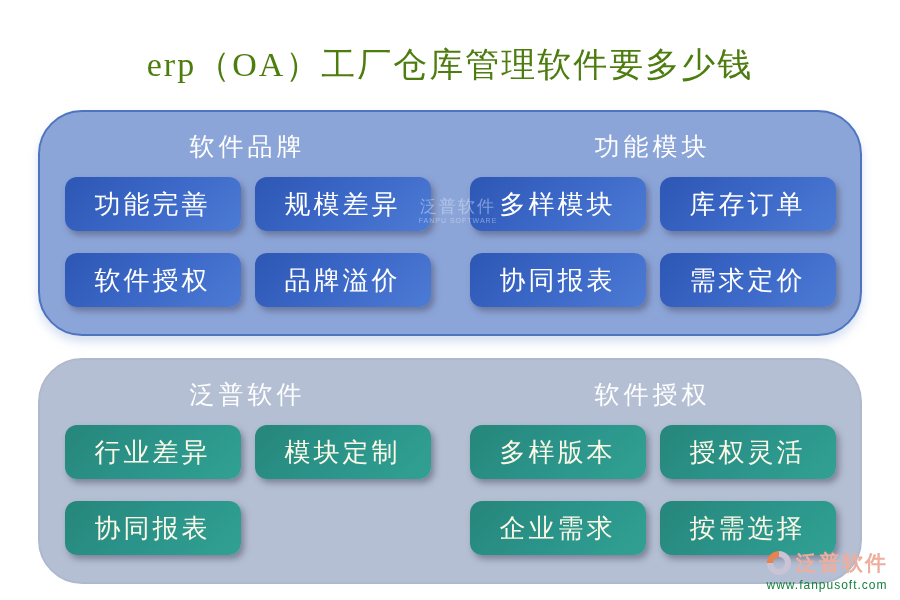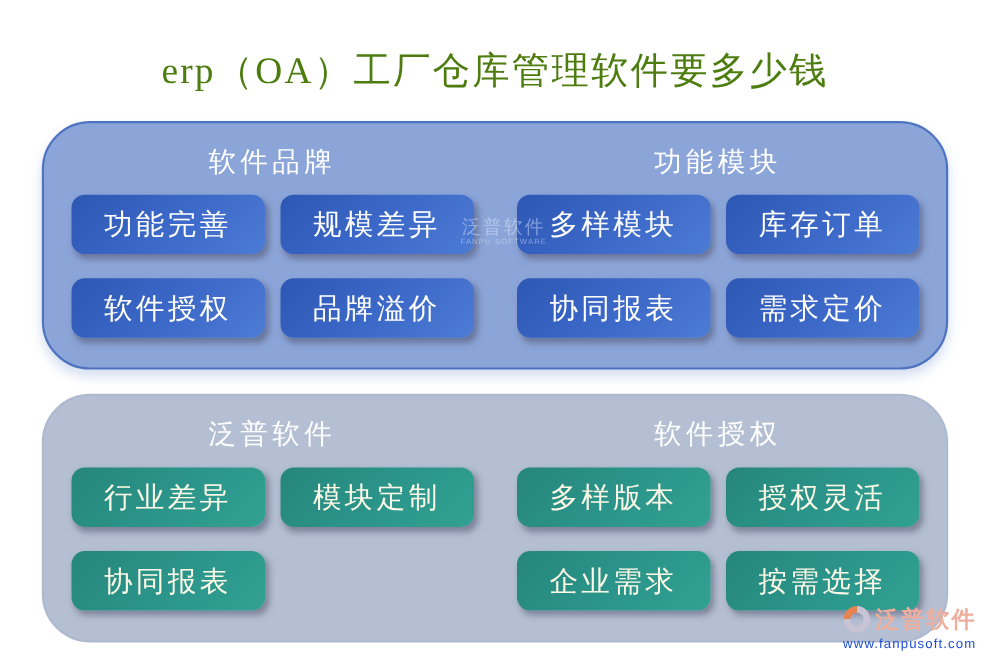--- a/index.html
+++ b/index.html
@@ -24,21 +24,21 @@
   .btn-green{background:linear-gradient(135deg,#26867b 0%,#2b948a 50%,#31a193 100%);color:#fcf8e6;}
   .watermark{position:absolute;left:362px;top:86px;width:112px;text-align:center;
              color:rgba(225,235,255,0.45);pointer-events:none;line-height:1.1;}
   .watermark .wm-main{display:block;font-size:17px;letter-spacing:2px;}
   .watermark .wm-sub{display:block;font-size:7px;letter-spacing:1px;}
   .footer{position:absolute;right:12px;bottom:8px;text-align:center;}
   .brand-row{display:flex;align-items:center;justify-content:flex-end;gap:4px;}
   .logo-icon{display:inline-flex;width:26px;height:26px;}
   .brand-text{font-family:"Liberation Serif", serif;font-weight:700;font-size:21px;
               color:#eeae9e;letter-spacing:2px;}
-  .brand-url{font-size:12px;color:#1d4ed8;letter-spacing:1px;margin-top:1px;}
+  .brand-url{font-size:12px;color:#15803d;letter-spacing:1px;margin-top:1px;}
 </style>
 </head>
 <body>
 
 <div class="page">
 
   <h1 class="title">erp（OA）工厂仓库管理软件要多少钱</h1>
 
   <section class="panel panel-blue">
     <div class="panel-body">

